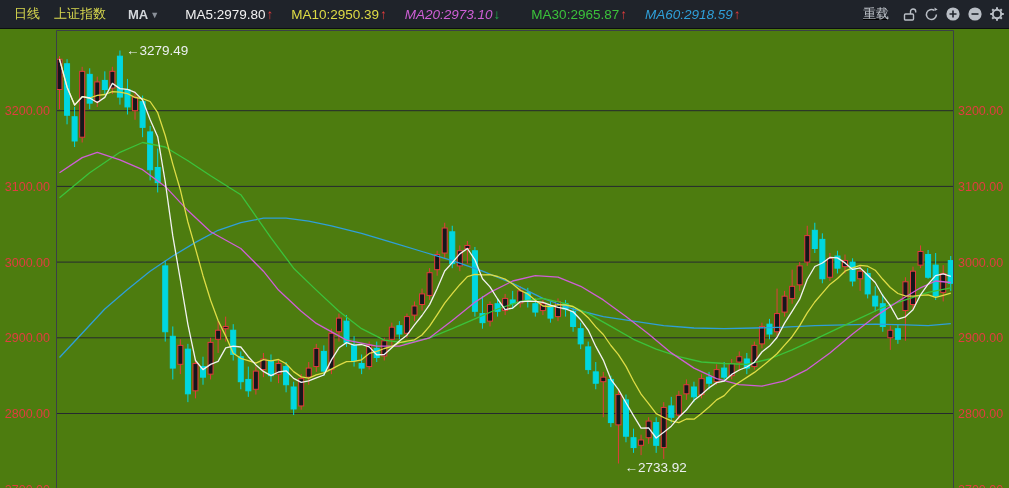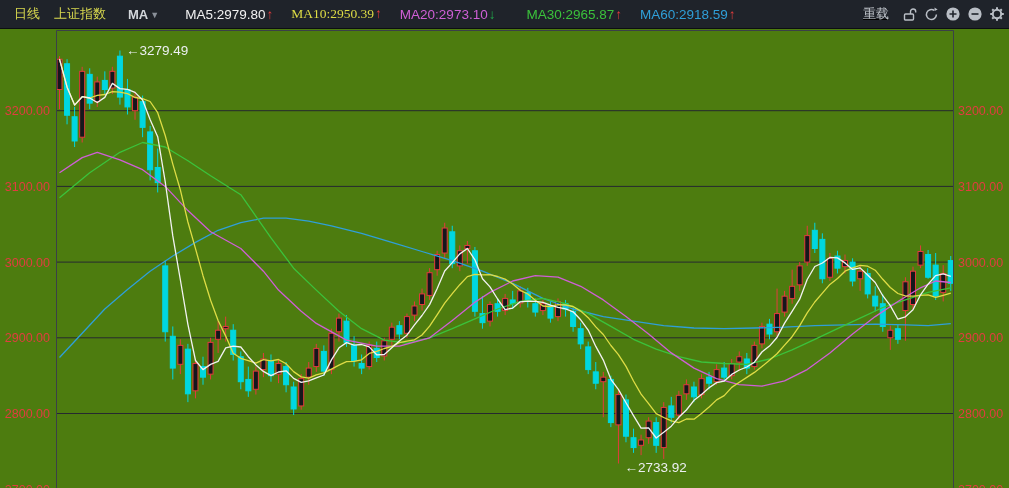--- a/index.html
+++ b/index.html
@@ -29,24 +29,24 @@
 <body>
 
 <div class="app">
 
   <div class="topbar">
     <span class="tab">日线</span>
     <span class="tab">上证指数</span>
     <span class="ma-dd"><span>MA</span><span class="caret">▼</span></span>
     <span class="ma-vals" id="ma-vals">
         <span class="ma-item" style="color: rgb(242, 242, 242);">MA5:2979.80<span class="arrow arrow-up">↑</span></span>
-        <span class="ma-item" style="color: rgb(222, 220, 69); font-family: Liberation Serif, serif;">MA10:2950.39<span class="arrow arrow-up">↑</span></span>
-        <span class="ma-item" style="color: rgb(207, 95, 214);">MA20:2973.10<span class="arrow arrow-down">↓</span></span>
+        <span class="ma-item" style="color: rgb(222, 220, 69);">MA10:2950.39<span class="arrow arrow-up">↑</span></span>
+        <span class="ma-item" style="color: rgb(207, 95, 214); font-style: italic;">MA20:2973.10<span class="arrow arrow-down">↓</span></span>
         <span class="ma-item" style="color: rgb(59, 194, 59); padding-left: 13px;">MA30:2965.87<span class="arrow arrow-up">↑</span></span>
-        <span class="ma-item" style="color: rgb(47, 159, 216);">MA60:2918.59<span class="arrow arrow-up">↑</span></span>
+        <span class="ma-item" style="color: rgb(47, 159, 216); font-style: italic;">MA60:2918.59<span class="arrow arrow-up">↑</span></span>
       </span>
 
     <span class="topbar-right">
       <span class="reload">重载</span>
 
       <span class="icon-btn">
         <svg width="15" height="15" viewBox="0 0 15 15">
           <rect x="2.5" y="7" width="9" height="6" rx="1" fill="none" stroke="#b9bec5" stroke-width="1.4"></rect>
           <path d="M8.5 7 V4.6 a2.6 2.6 0 0 1 5.2 0 V5.6" fill="none" stroke="#b9bec5" stroke-width="1.4"></path>
         </svg>

